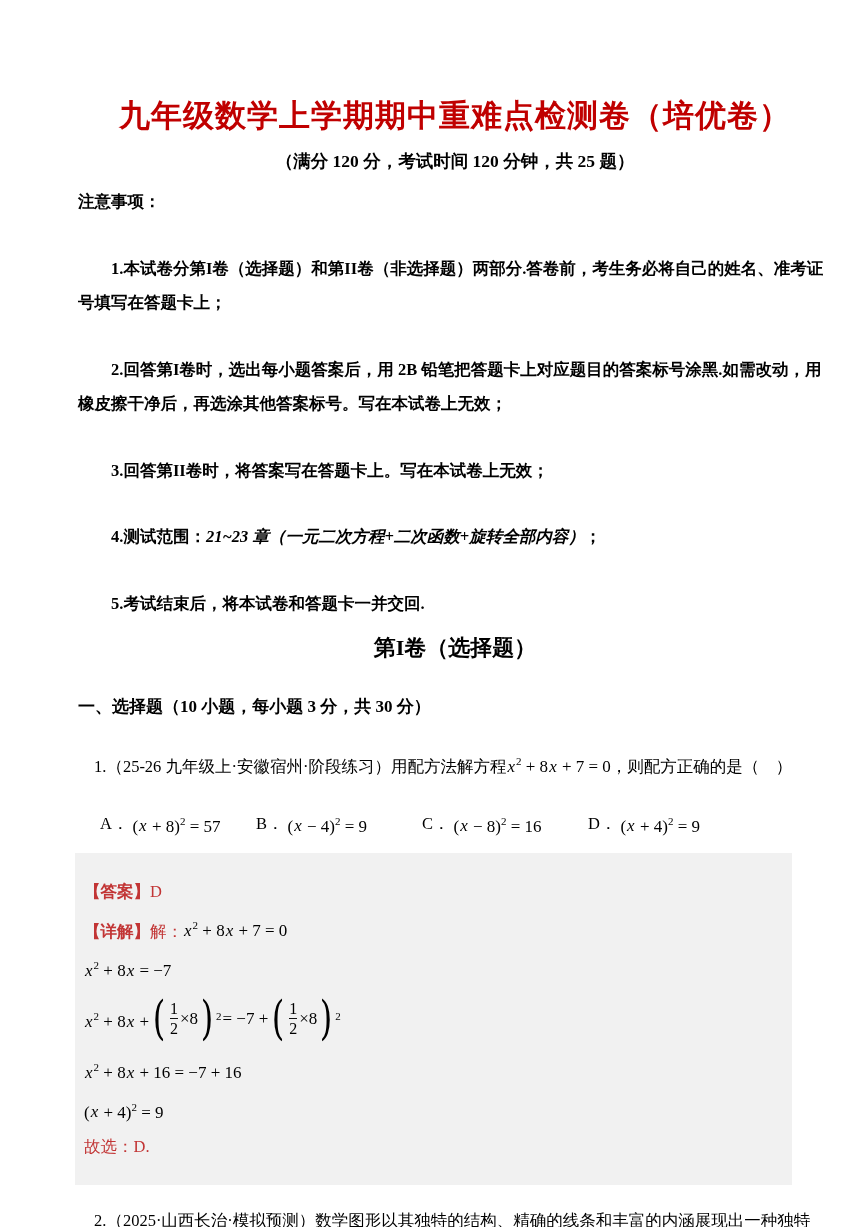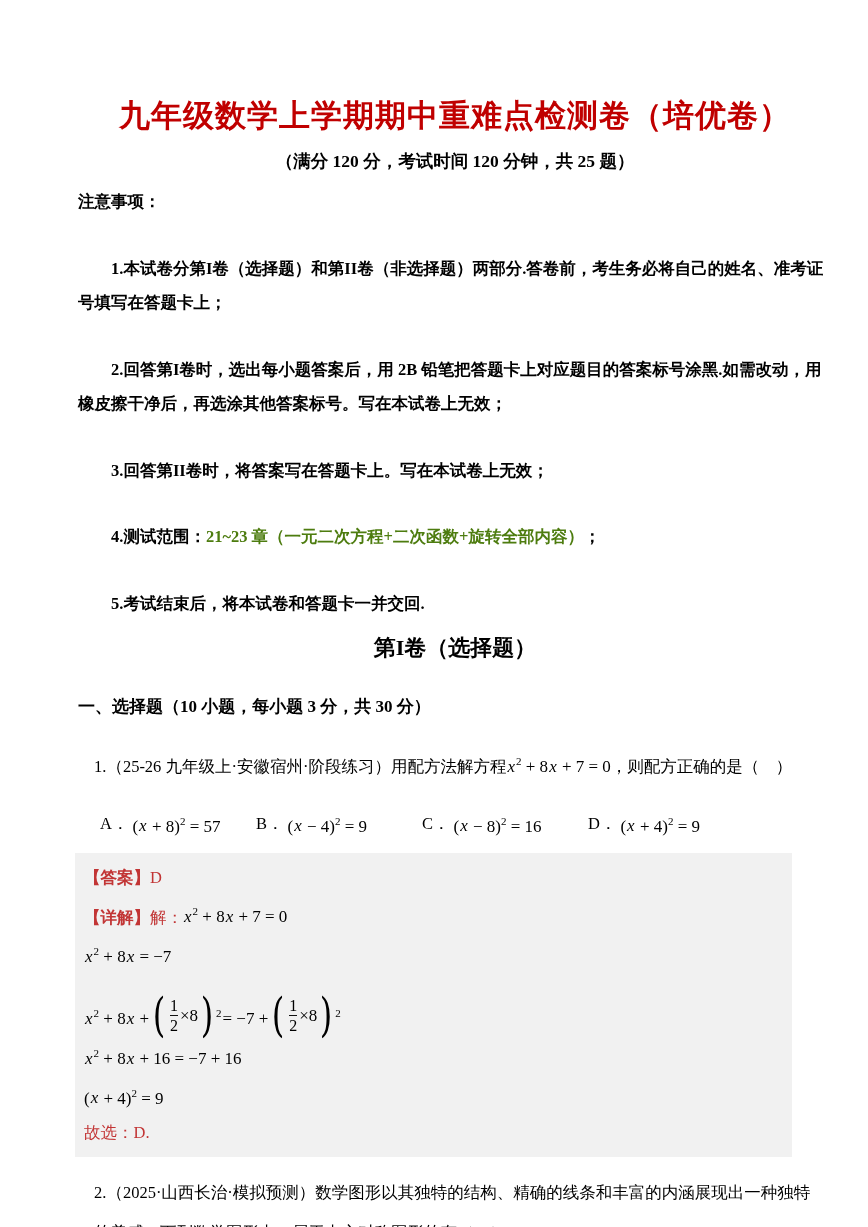--- a/index.html
+++ b/index.html
@@ -21,21 +21,21 @@
   }
   .doc-subtitle {
     text-align:center;
     font-size:17.5px; font-weight:bold;
     margin-top:13px; line-height:24px;
   }
 
   .notice { margin-top:12px; font-size:16.5px; font-weight:bold; line-height:34.5px; }
   .notice p { margin:0; }
   .notice p.indent { text-indent:2em;margin-top:32px; }
-  .scope-red { color:#4d7c0f; }
+  .scope-red { color:#000000;font-style:italic; }
 
   .section-title {
     text-align:center; font-size:22px; font-weight:bold;
     line-height:42px; margin-top:6px;
   }
   .section-sub { font-size:17px; font-weight:bold; line-height:36px; margin-top:20px; }
 
   .question { font-size:16.5px; line-height:40px; }
   .q-stem { margin:16px; }
   .math { font-family:"Liberation Serif","DejaVu Serif",serif; font-size:17px; }
@@ -44,29 +44,29 @@
 
   .options { display:flex; padding-left:22px; margin-top:0; align-items:center; height:42px; }
   .opt { display:flex; align-items:center; }
   .opt-a { width:156px; } .opt-b { width:166px; } .opt-c { width:166px; }
   .opt-label { font-size:16.5px; margin-right:4px; }
 
   .answer-box {
     background:#f1f1f1;
     width:699px;
     margin:8px 0 8px -3px;
-    padding:7px 9px;
+    padding:21px 9px;
     font-size:16.5px;
     line-height:35px;
   }
   .answer-box .row { margin:0; }
   .red { color:#c23535; }
   .label { font-weight:bold; }
 
-  .frac-line { display:flex; align-items:flex-end; height:62px; }
+  .frac-line { display:flex; align-items:center; height:62px; }
   .pgroup { display:inline-flex; align-items:center; margin:0 1px; }
   .bigp {
     font-size:46px; font-weight:200; line-height:0.9;
     font-family:"DejaVu Serif",serif;
     transform:scaleX(0.7);
   }
   .frac { display:inline-flex; flex-direction:column; text-align:center; font-size:16px; line-height:1.2; margin:0 2px; }
   .fden { border-top:1.2px solid #111; }
   .gexp { font-size:11px; align-self:flex-start; margin-top:1px; }
 </style>

